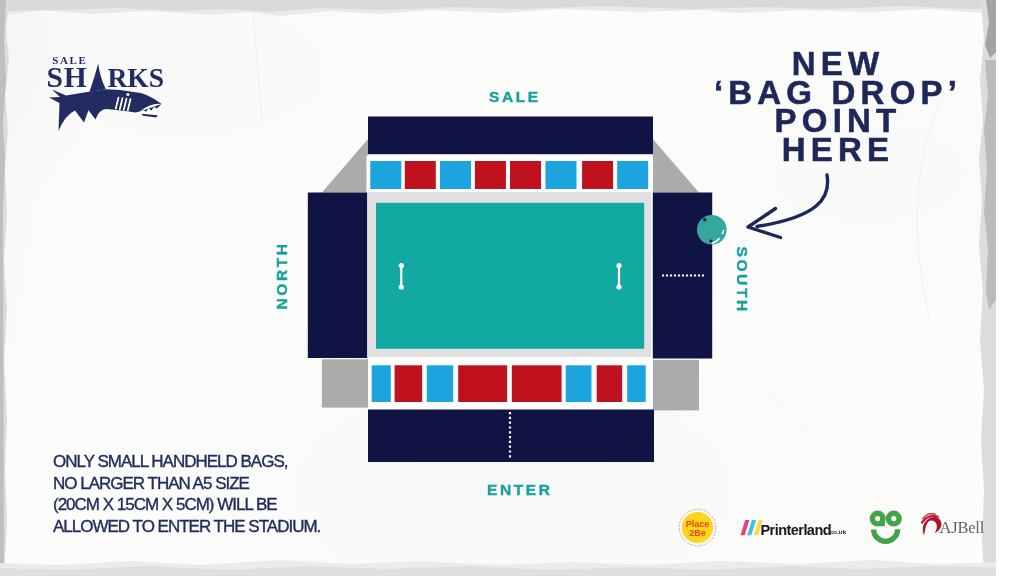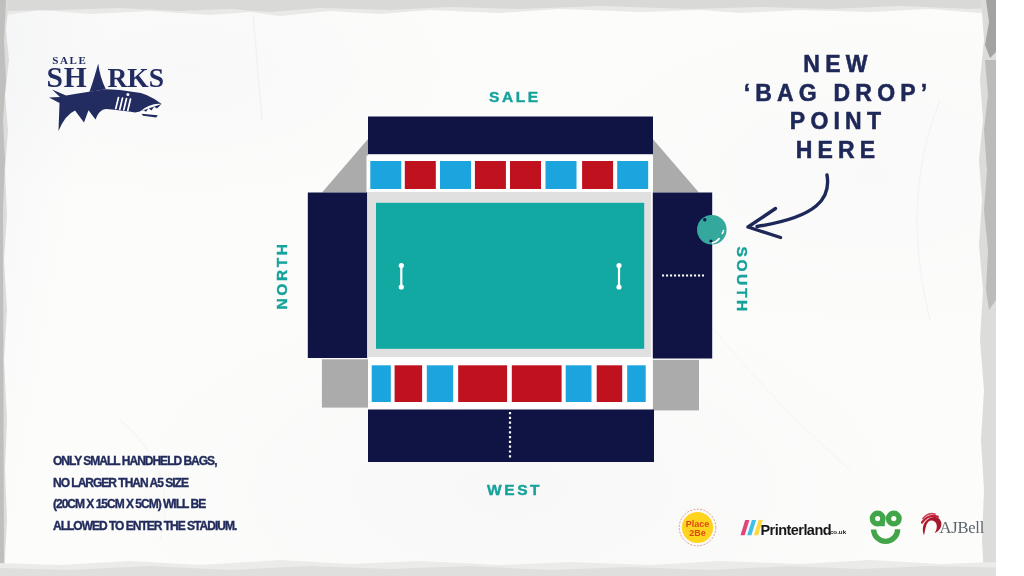--- a/index.html
+++ b/index.html
@@ -1,22 +1,22 @@
 <!DOCTYPE html>
 <html><head>
 <meta charset="utf-8">
 <style>
   html,body{margin:0;padding:0;}
   .page{position:relative;width:996px;height:576px;background:#fcfcfb;overflow:hidden;
         font-family:"Liberation Sans",sans-serif;}
   .abs{position:absolute;}
-  .headline{font-weight:bold;font-size:23px;letter-spacing:5.2px;line-height:28.6px;-webkit-text-stroke:0.55px #1e2858;
+  .headline{font-weight:bold;font-size:33px;letter-spacing:5.2px;line-height:28.6px;-webkit-text-stroke:0.55px #1e2858;
             text-align:center;color:#1e2858;}
   .dirlabel{font-weight:bold;font-size:15.5px;letter-spacing:2.6px;color:#16a29b;white-space:nowrap;line-height:15px;-webkit-text-stroke:0.4px #16a29b;}
-  .rules{font-weight:bold;font-size:12px;line-height:21.6px;color:#222c5c;letter-spacing:-1px;white-space:nowrap;-webkit-text-stroke:0.35px #222c5c;}
+  .rules{font-weight:normal;font-size:17px;line-height:21.6px;color:#222c5c;letter-spacing:-1px;white-space:nowrap;-webkit-text-stroke:0.35px #222c5c;}
 </style>
 </head>
 <body>
 <div class="page">
 
   <div class="abs" style="left:0;top:0;width:1024px;height:576px;
     background:
       radial-gradient(420px 200px at 18% 12%, rgba(195,200,208,0.07), rgba(0,0,0,0) 70%),
       radial-gradient(500px 260px at 85% 30%, rgba(195,200,208,0.05), rgba(0,0,0,0) 70%),
       radial-gradient(600px 300px at 50% 85%, rgba(190,195,203,0.07), rgba(0,0,0,0) 70%),
@@ -163,21 +163,21 @@
       <circle cx="431.8" cy="129.7" r="14.8" fill="#35a89e"></circle>
       <circle cx="424.8" cy="119.8" r="1.7" fill="#11174a"></circle>
       <circle cx="431" cy="141.1" r="1.6" fill="#11174a"></circle>
       <path d="M432.5,142.8 Q436.8,142 439,138.8" fill="none" stroke="#ffffff" stroke-width="1.8" stroke-linecap="round"></path>
       <path d="M442.3,133.5 Q443.3,132 443.5,130.5" fill="none" stroke="#ffffff" stroke-width="1.6" stroke-linecap="round"></path>
     </g>
   </svg>
 
   <div class="abs dirlabel" style="left:489px;top:89px;">SALE</div>
 
-  <div class="abs dirlabel" style="left:487px;top:482px;">WEST</div>
+  <div class="abs dirlabel" style="left:487px;top:482px;">ENTER</div>
 
   <div class="abs dirlabel" style="left:248px;top:269px;width:66px;transform:rotate(-90deg);">NORTH</div>
 
   <div class="abs dirlabel" style="left:710px;top:271px;width:64px;transform:rotate(90deg);">SOUTH</div>
 
   <div class="abs rules" style="left:53px;top:451px;">
     ONLY SMALL HANDHELD BAGS,<br>
     NO LARGER THAN A5 SIZE<br>
     (20CM X 15CM X 5CM) WILL BE<br>
     ALLOWED TO ENTER THE STADIUM.

